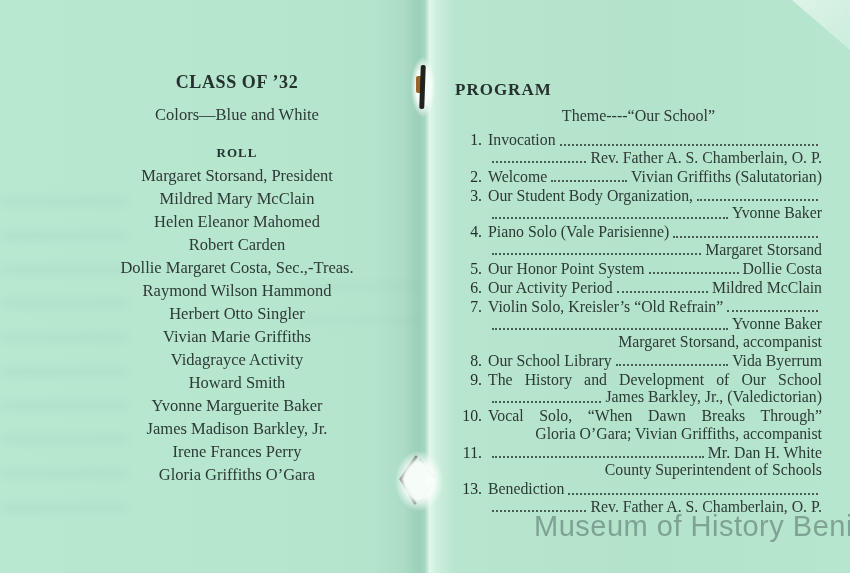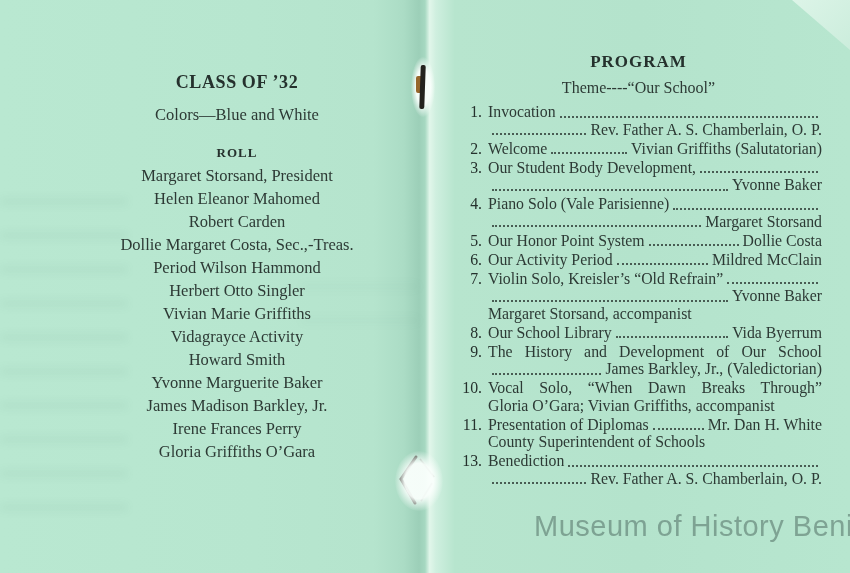--- a/index.html
+++ b/index.html
@@ -34,32 +34,32 @@
   .page{position:absolute;top:0;height:573px;box-sizing:border-box;}
   .page.left{left:0;width:428px;padding:0 0 0 46px;text-align:center;}
   .page.right{left:428px;width:422px;padding:0 28px 0 27px;}
 
   .lp-title{margin-top:72px;font-size:18px;font-weight:bold;letter-spacing:.6px;color:#25312d;}
   .lp-colors{margin-top:12px;font-size:16.5px;}
   .lp-roll-heading{margin-top:20px;font-size:13px;font-weight:bold;letter-spacing:1px;color:#25312d;}
   .roll{margin-top:3px;}
   .roll-name{font-size:16.5px;line-height:23px;white-space:nowrap;}
 
-  .rp-title{margin-top:52px;text-align:center;font-size:17px;font-weight:bold;letter-spacing:1px;color:#25312d;}
+  .rp-title{margin-top:80px;text-align:left;font-size:17px;font-weight:bold;letter-spacing:1px;color:#25312d;}
   .rp-theme{margin-top:7px;text-align:center;font-size:16px;}
   .plist{margin-top:6px;}
   .item{display:flex;margin-bottom:1.5px;font-size:15.8px;line-height:17.5px;}
   .num{flex:none;width:27px;text-align:right;padding-right:6px;color:#25312d;}
   .content{flex:1;min-width:0;}
   .line{margin:0;}
   .line.leader{display:flex;align-items:baseline;}
   .lseg,.rseg{white-space:nowrap;}
   .dots{flex:1;height:2px;align-self:flex-end;margin:0 4px 3px 4px;
     border-bottom:2px dotted rgba(45,58,53,.8);}
-  .line.center{text-align:left;}
+  .line.center{text-align:right;}
   .line.just{text-align:justify;text-align-last:justify;}
 
   
   .staple-top{position:absolute;left:411px;top:57px;width:24px;height:60px;}
   .staple-bottom{position:absolute;left:395px;top:451px;width:48px;height:60px;}
   .halo{position:absolute;inset:0;border-radius:50%;
     background:radial-gradient(ellipse at 50% 50%, rgba(250,255,252,.95) 0 42%, rgba(250,255,252,0) 72%);}
   .staple-bar{position:absolute;left:9px;top:8px;width:5px;height:44px;
     background:#23231e;border-radius:2px;transform:rotate(2deg);}
   .staple-rust{position:absolute;left:5px;top:19px;width:8px;height:17px;
@@ -77,24 +77,25 @@
   <div class="ghost ghost1"></div>
   <div class="ghost ghost2"></div>
   <div class="corner"></div>
 
   <div class="page left">
     <div class="lp-title">CLASS OF ’32</div>
     <div class="lp-colors">Colors—Blue and White</div>
     <div class="lp-roll-heading">ROLL</div>
     <div class="roll">
         <div class="roll-name">Margaret Storsand, President</div>
+        <div class="roll-name">Mildred Mary McClain</div>
         <div class="roll-name">Helen Eleanor Mahomed</div>
         <div class="roll-name">Robert Carden</div>
         <div class="roll-name">Dollie Margaret Costa, Sec.,-Treas.</div>
-        <div class="roll-name">Period Wilson Hammond</div>
+        <div class="roll-name">Raymond Wilson Hammond</div>
         <div class="roll-name">Herbert Otto Singler</div>
         <div class="roll-name">Vivian Marie Griffiths</div>
         <div class="roll-name">Vidagrayce Activity</div>
         <div class="roll-name">Howard Smith</div>
         <div class="roll-name">Yvonne Marguerite Baker</div>
         <div class="roll-name">James Madison Barkley, Jr.</div>
         <div class="roll-name">Irene Frances Perry</div>
         <div class="roll-name">Gloria Griffiths O’Gara</div>
       </div>
   </div>
@@ -123,21 +124,21 @@
               <span class="lseg">Welcome</span>
               <span class="dots"></span>
               <span class="rseg">Vivian Griffiths (Salutatorian)</span>
             </div>
           </div>
         </div>
         <div class="item">
           <span class="num">3.</span>
           <div class="content">
             <div class="line leader">
-              <span class="lseg">Our Student Body Development,</span>
+              <span class="lseg">Our Student Body Organization,</span>
               <span class="dots"></span>
             </div>
             <div class="line leader">
               <span class="dots"></span>
               <span class="rseg">Yvonne Baker</span>
             </div>
           </div>
         </div>
         <div class="item">
           <span class="num">4.</span>
@@ -210,21 +211,20 @@
           <span class="num">10.</span>
           <div class="content">
             <div class="line just">Vocal Solo, “When Dawn Breaks Through”</div>
             <div class="line center">Gloria O’Gara; Vivian Griffiths, accompanist</div>
           </div>
         </div>
         <div class="item">
           <span class="num">11.</span>
           <div class="content">
             <div class="line leader">
-              <span class="lseg">Presentation of Diplomas</span>
               <span class="dots"></span>
               <span class="rseg">Mr. Dan H. White</span>
             </div>
             <div class="line center">County Superintendent of Schools</div>
           </div>
         </div>
         <div class="item">
           <span class="num">13.</span>
           <div class="content">
             <div class="line leader">

